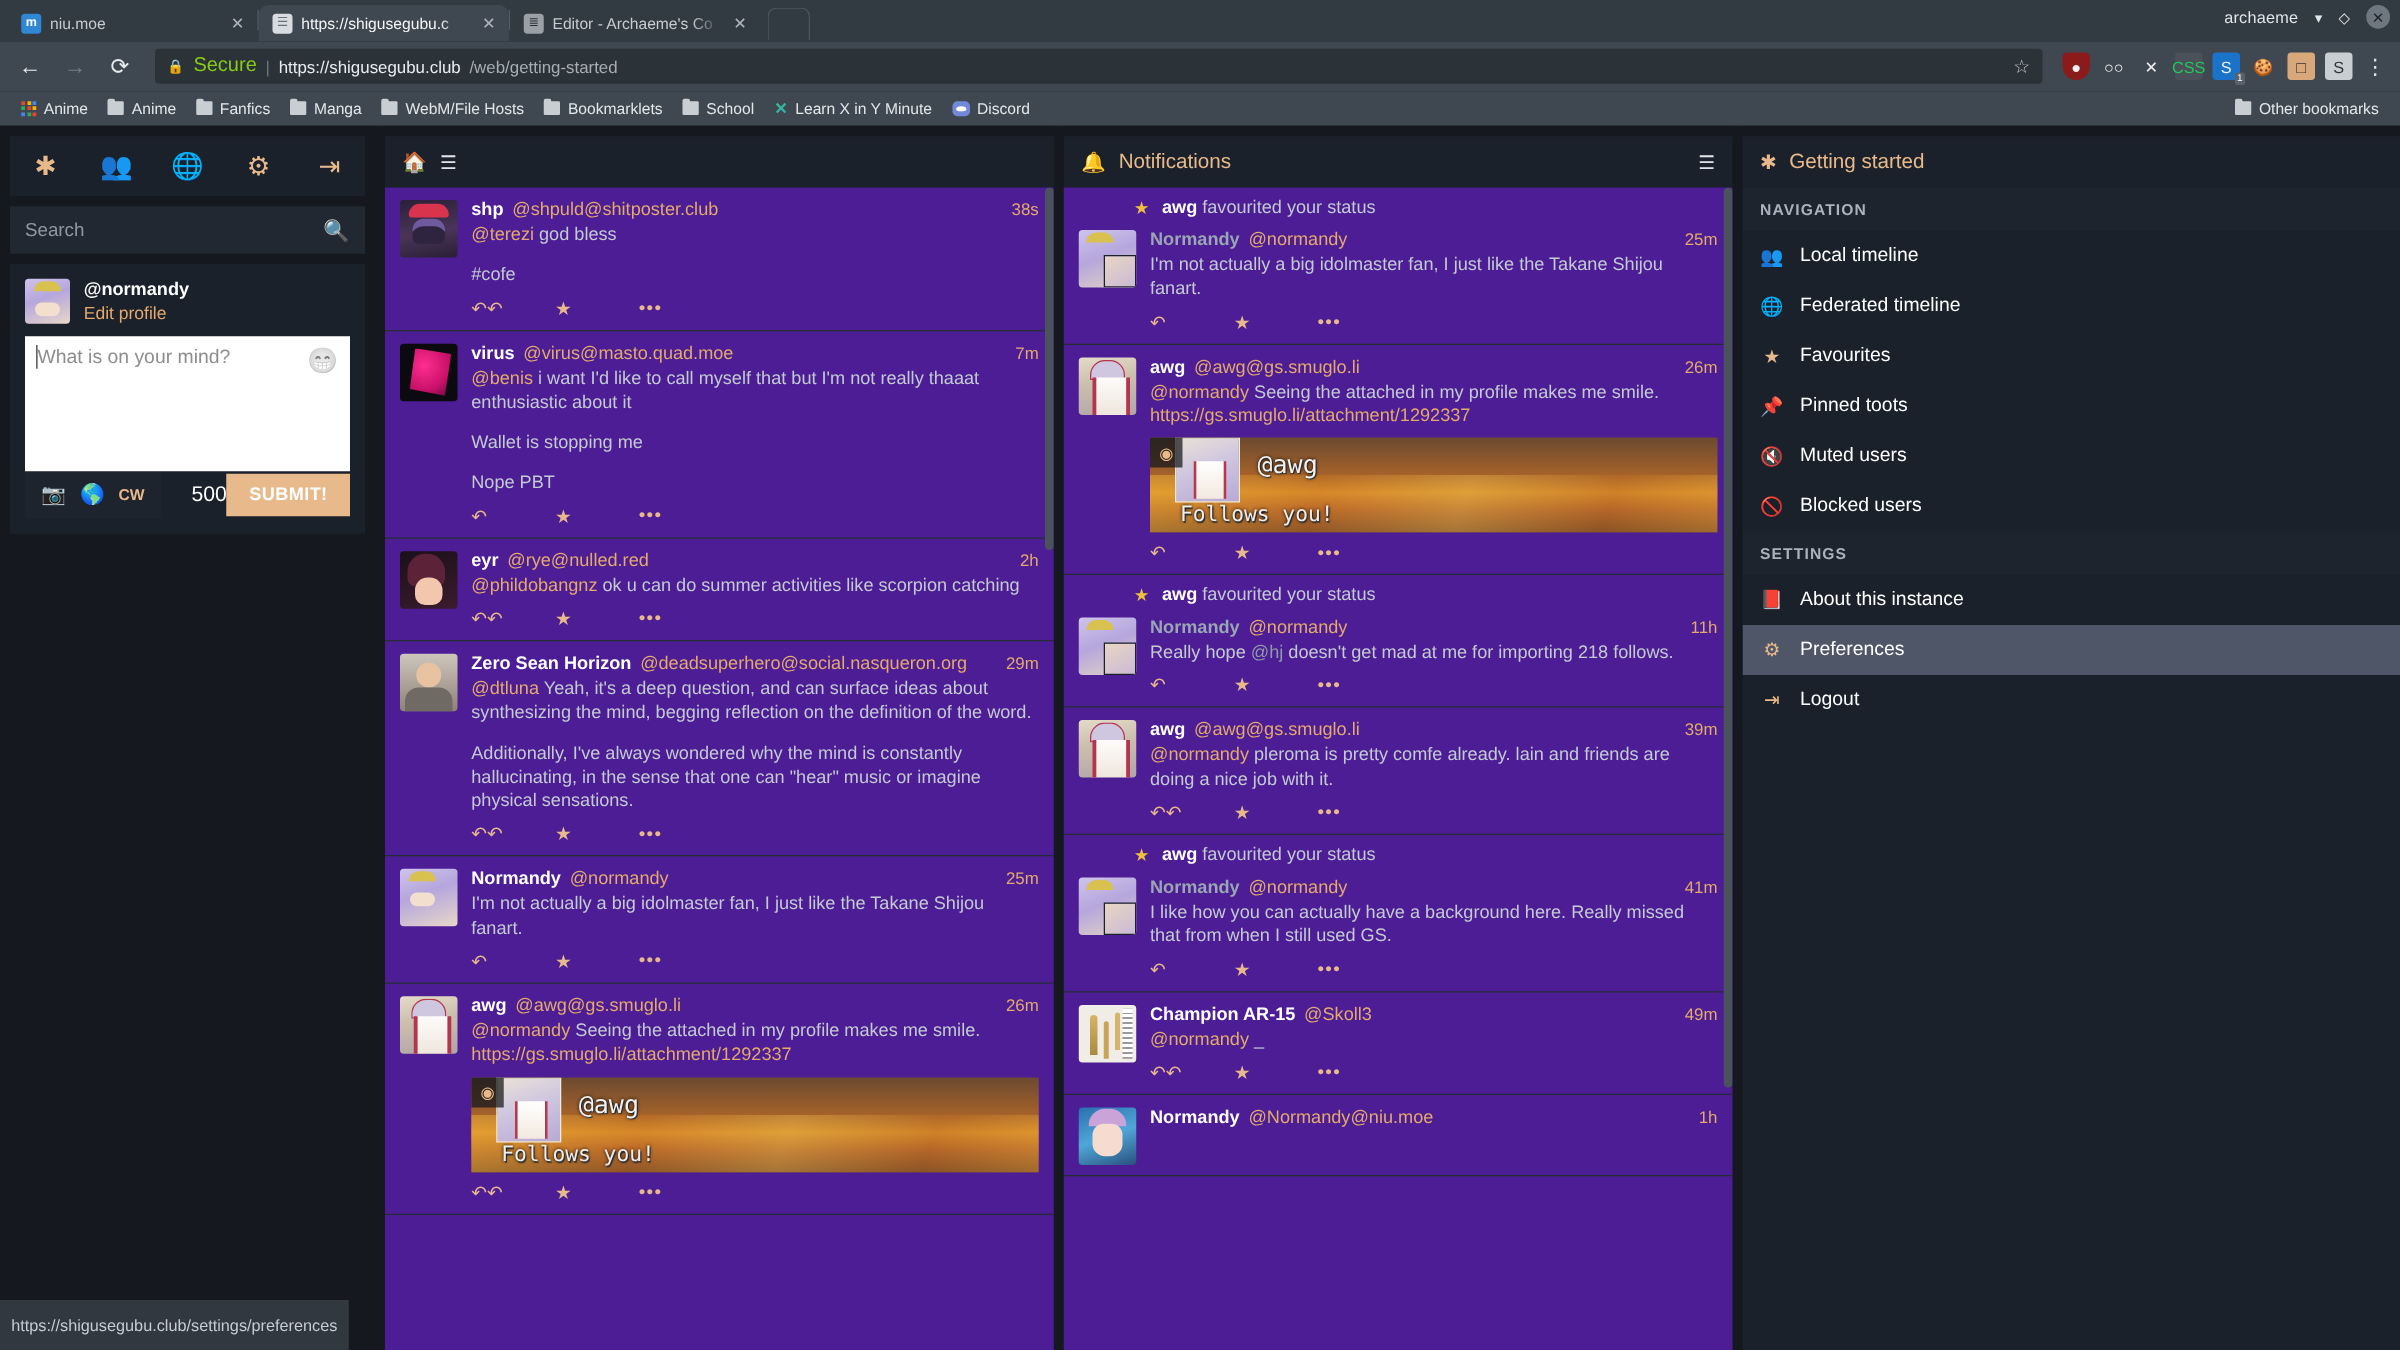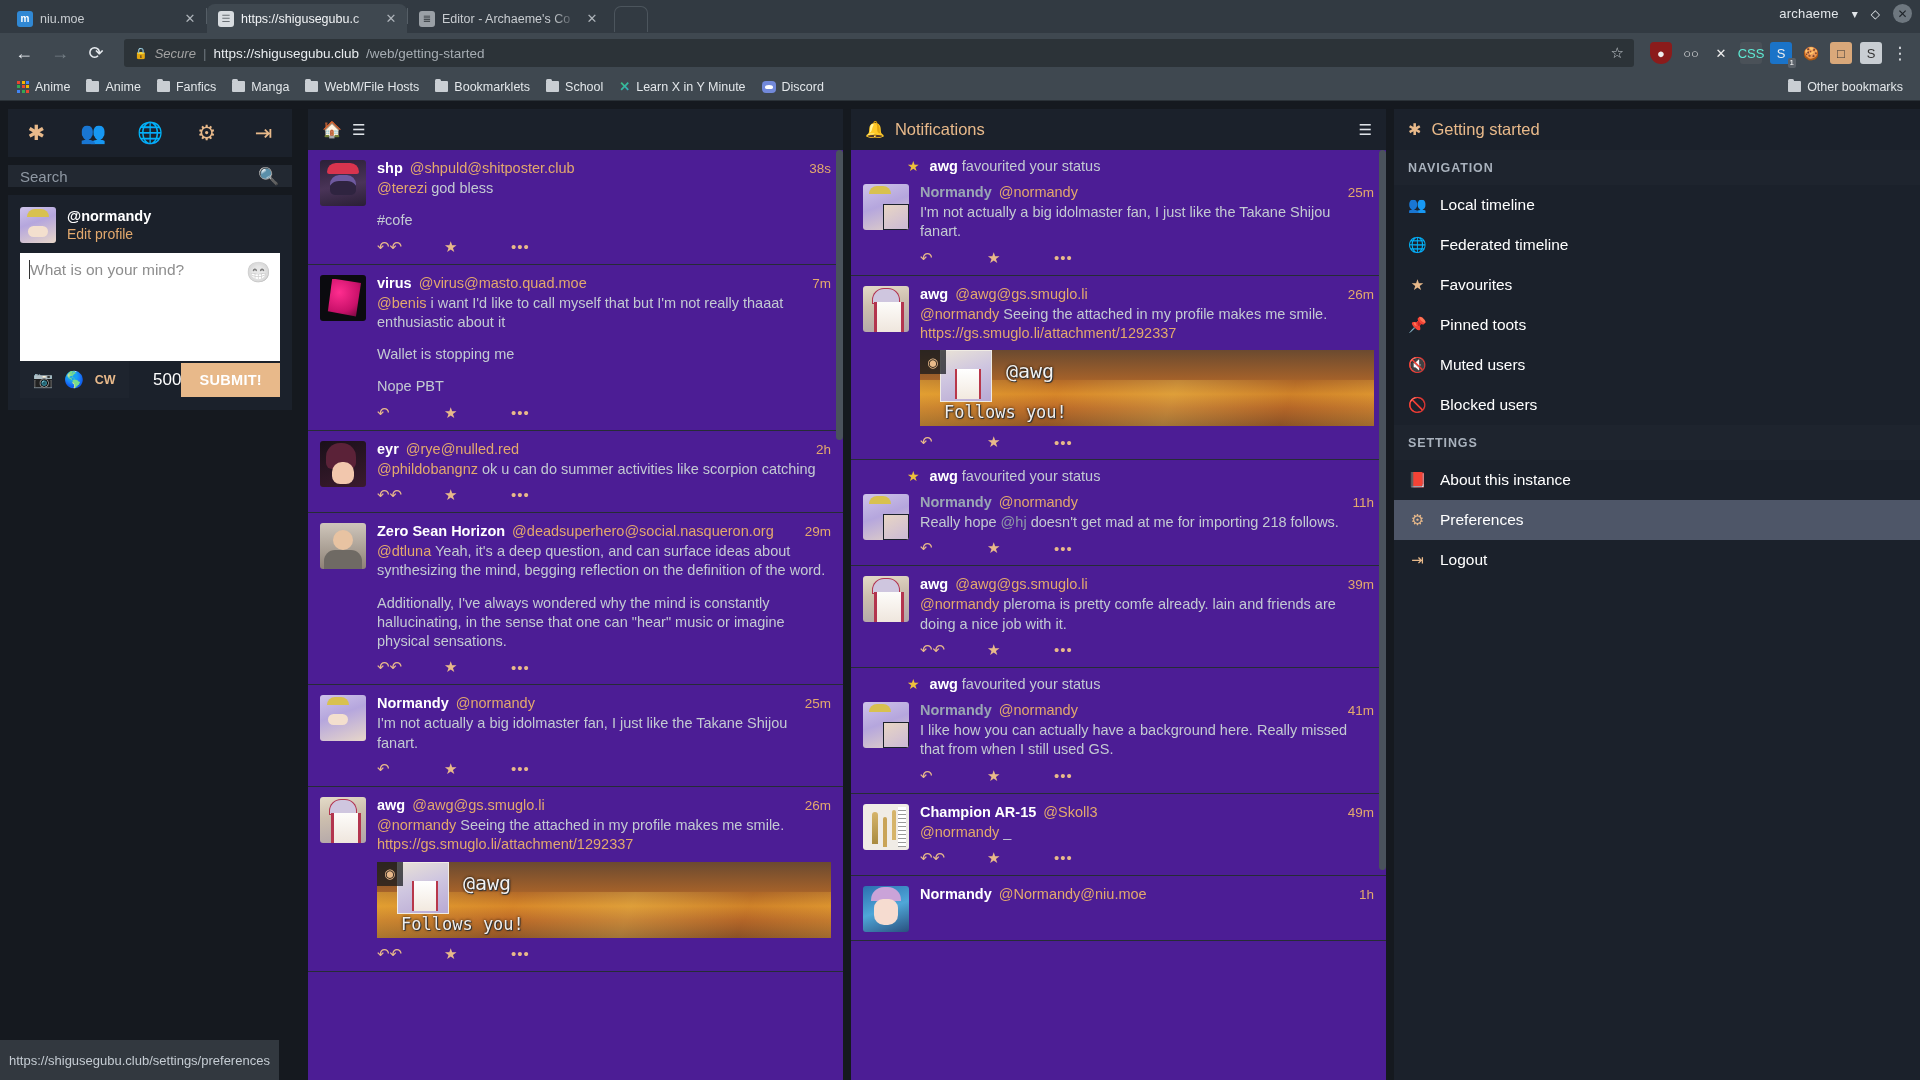--- a/index.html
+++ b/index.html
@@ -59,21 +59,21 @@
   }
   .navbtn { width: 28px; height: 28px; display: flex; align-items: center;
     justify-content: center; color: #e6eaee; font-size: 18px; }
   .navbtn.dim { color: #767f87; }
   .omnibox {
     flex: 1; height: 28px; background: #2c3338; border-radius: 3px;
     display: flex; align-items: center; padding: 0 10px; gap: 7px;
     font-size: 13.5px; color: #e8ecef; margin: 0 6px;
   }
   .omnibox .lock { color: #9ad39a; font-size: 11px; }
-  .omnibox .secure { color: #a3a3a3; font-size: 13px; font-style: italic; }
+  .omnibox .secure { color: #84cc16; font-size: 16px; }
   .omnibox .vbar { color: #6d767d; }
   .omnibox .url-dim { color: #a6adb3; }
   .omnibox .star { margin-left: auto; color: #c5cbd0; font-size: 15px; }
   .exticons { display: flex; align-items: center; gap: 8px; padding-left: 2px; }
   .exti { width: 22px; height: 22px; display:flex; align-items:center;
     justify-content:center; font-size: 13px; border-radius: 3px; position: relative; }
   .exti-badge { position:absolute; right:-4px; bottom:-4px; background:#5a6169;
     color:#fff; font-size:8px; border-radius:2px; padding:0 2px; line-height:10px;}
   .kebab { color: #dde1e5; font-size: 17px; width: 20px; text-align: center;
     letter-spacing: 0; line-height: 9px; }
@@ -108,21 +108,21 @@
   
   .col-left { width: 300px; flex: none; display: flex; flex-direction: column;
     padding: 0 8px 0 8px; background:#15191f; }
   .tabbar {
     height: 48px; background: #1b212b; display: flex; align-items: center;
     justify-content: space-around; margin-top: 8px;
   }
   .tabbar .ti { color: #e8b98a; font-size: 21px; width: 42px; text-align: center;
     display: flex; align-items: center; justify-content: center; height: 48px;}
   .searchbar {
-    margin-top: 8px; height: 22px; background: #222831; display: flex;
+    margin-top: 8px; height: 38px; background: #222831; display: flex;
     align-items: center; padding: 0 12px; color: #8f98a3; font-size: 15px;
   }
   .searchbar .sinput { flex: 1; color: #8f98a3; font-size: 15px; }
   .searchbar .smag { font-size: 17px; color: #c8ced5; }
   .panel-left { margin-top: 8px; background: #1b212b; padding: 12px;
     display: flex; flex-direction: column; }
   .userrow { display: flex; align-items: center; gap: 11px; }
   .avatar { width: 36px; height: 36px; border-radius: 3px; flex: none;
     background: #5d5176; overflow:hidden; position: relative; }
   .ava-normandy { background: linear-gradient(160deg,#cfc4ea 0%,#b5a6dd 42%,#e8d7c9 100%); }
@@ -327,21 +327,21 @@
       <span class="secure">Secure</span>
       <span class="vbar">|</span>
       <span>https://shigusegubu.club</span>
         <span class="url-dim">/web/getting-started</span>
       <span class="star">☆</span>
     </div>
     <div class="exticons" id="ext-host">
         <div class="exti" style="background: rgb(139, 27, 27); color: rgb(238, 238, 238); border-radius: 4px 4px 50% 50%;">●</div>
         <div class="exti" style="background: transparent; color: rgb(238, 238, 238);">○○</div>
         <div class="exti" style="background: transparent; color: rgb(238, 238, 238);">✕</div>
-        <div class="exti" style="background: rgb(74, 81, 88); color: #5eead4;">CSS</div>
+        <div class="exti" style="background: rgb(74, 81, 88); color: #22c55e;">CSS</div>
         <div class="exti" style="background: rgb(26, 115, 200); color: rgb(238, 238, 238);">S<span class="exti-badge">1</span></div>
         <div class="exti" style="background: transparent; color: rgb(238, 238, 238);">🍪</div>
         <div class="exti" style="background: rgb(217, 168, 122); color: rgb(51, 51, 51);">□</div>
         <div class="exti" style="background: rgb(201, 206, 211); color: rgb(51, 51, 51);">S</div>
       </div>
     <div class="kebab">⋮</div>
   </div>
 
   <div class="bookmarks">
     <div id="bmk-host" style="display:flex;align-items:center;gap:2px;">

